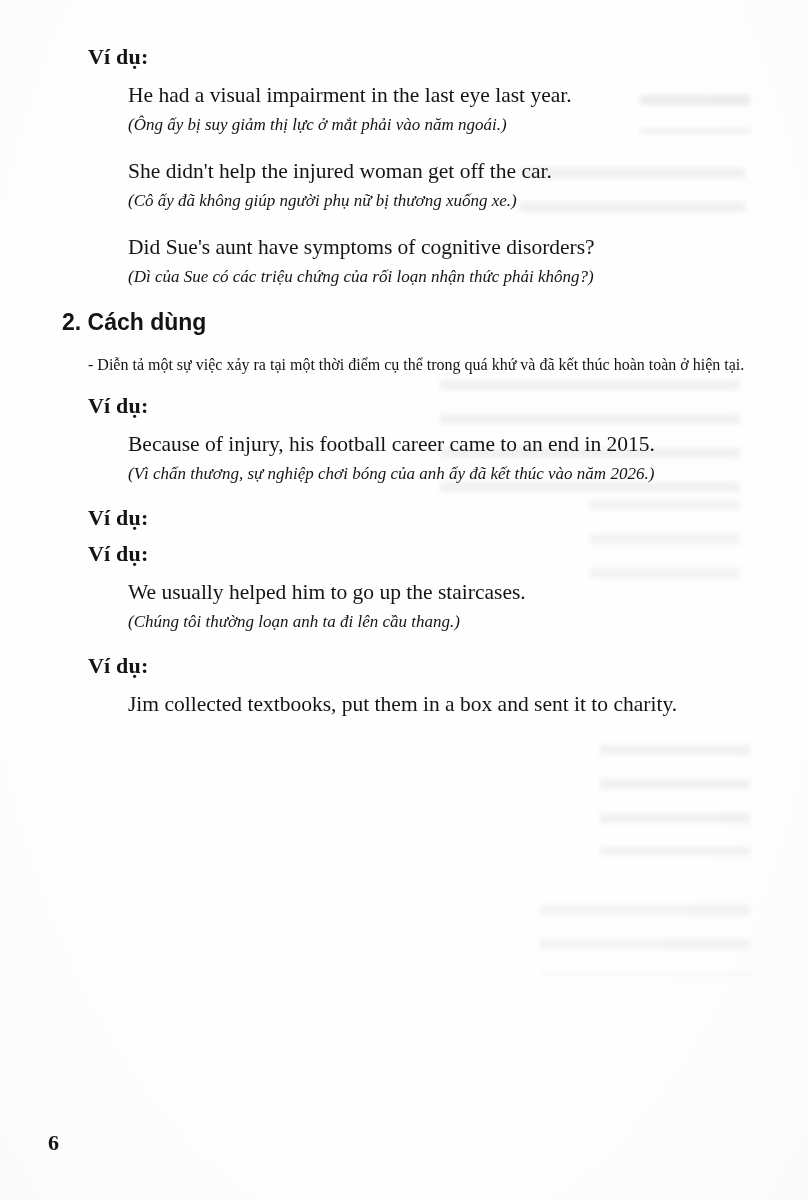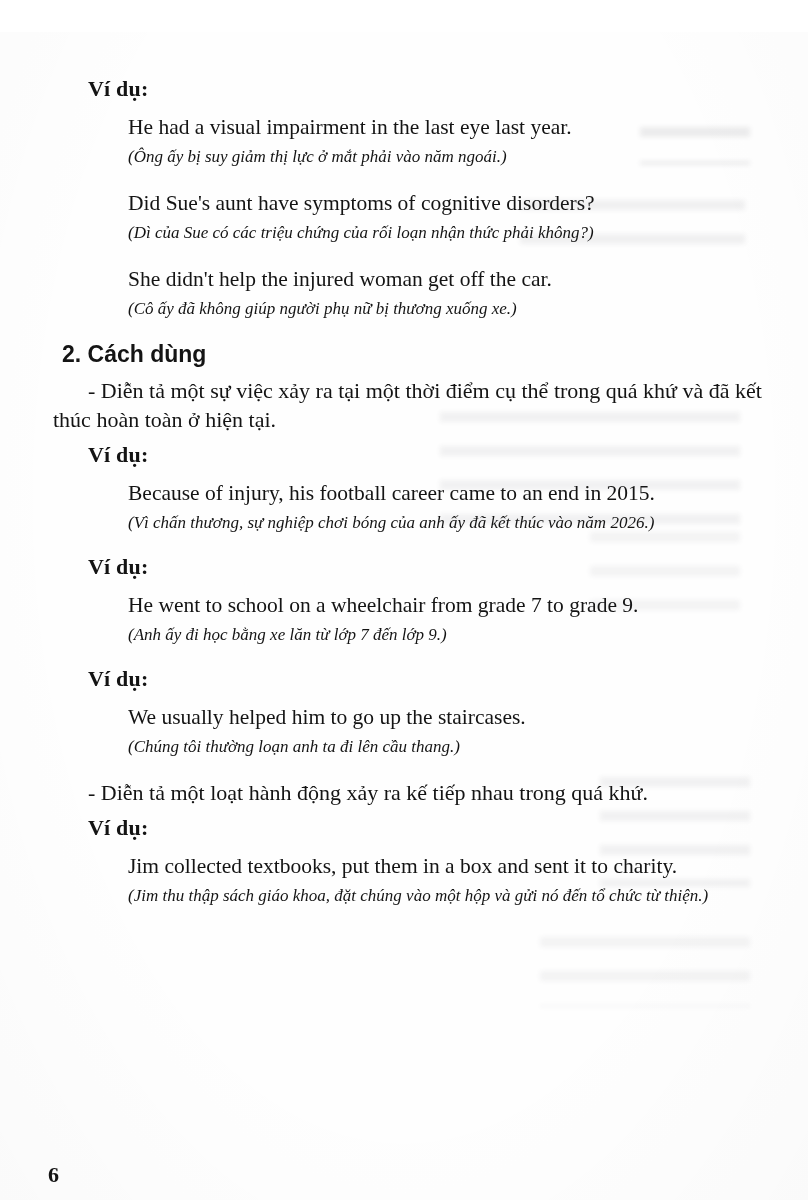--- a/index.html
+++ b/index.html
@@ -10,21 +10,20 @@
     color:#141414;
     overflow:hidden;
     position:relative;
   }
   .page {
     position:absolute; inset:0;
     background:
       radial-gradient(ellipse at 50% 40%, rgba(255,255,255,0) 60%, rgba(0,0,0,0.015) 100%),
       #fefefe;
     padding:44px 44px 0 53px;
-    margin-top:32px;
   }
   .vidu {
     font-weight:bold;
     font-size:22px;
     line-height:26px;
     margin:16px 0 10px 35px;
     letter-spacing:.2px;
   }
   .vidu.first { margin-top:0; }
   .vidu.tight { margin-top:8px; }
@@ -39,22 +38,22 @@
     line-height:30px;
   }
   .section-heading {
     font-family:"Liberation Sans", sans-serif;
     font-weight:bold;
     font-size:23px;
     line-height:28px;
     margin:0 0 8px 9px;
   }
   .rule {
-    font-size:22px;
-    line-height:29px;
+    font-size:16px;
+    line-height:41px;
     text-indent:35px;
     margin:2px 0 4px 0;
   }
   .page-number {
     position:absolute;
     left:48px; top:1130px;
     font-weight:bold;
     font-size:22px;
   }
   
@@ -82,55 +81,49 @@
 <div class="page">
 
   <h3 class="vidu first">Ví dụ:</h3>
 
   <div class="example">
     <p class="en">He had a visual impairment in the last eye last year.</p>
     <p class="vi">(Ông ấy bị suy giảm thị lực ở mắt phải vào năm ngoái.)</p>
   </div>
 
   <div class="example">
-    <p class="en">Did Sue's aunt have symptoms of cognitive disorders?</p>
-    <p class="vi">(Dì của Sue có các triệu chứng của rối loạn nhận thức phải không?)</p>
+    <p class="en">She didn't help the injured woman get off the car.</p>
+    <p class="vi">(Cô ấy đã không giúp người phụ nữ bị thương xuống xe.)</p>
   </div>
 
   <div class="example">
-    <p class="en">She didn't help the injured woman get off the car.</p>
-    <p class="vi">(Cô ấy đã không giúp người phụ nữ bị thương xuống xe.)</p>
+    <p class="en">Did Sue's aunt have symptoms of cognitive disorders?</p>
+    <p class="vi">(Dì của Sue có các triệu chứng của rối loạn nhận thức phải không?)</p>
   </div>
 
   <h2 class="section-heading">2. Cách dùng</h2>
 
   <p class="rule">- Diễn tả một sự việc xảy ra tại một thời điểm cụ thể trong quá khứ và đã kết thúc hoàn toàn ở hiện tại.</p>
   <h3 class="vidu tight">Ví dụ:</h3>
   <div class="example">
     <p class="en">Because of injury, his football career came to an end in 2015.</p>
     <p class="vi">(Vì chấn thương, sự nghiệp chơi bóng của anh ấy đã kết thúc vào năm 2026.)</p>
   </div>
 
   <h3 class="vidu tight">Ví dụ:</h3>
-  <div class="example">
-    <p class="en">He went to school on a wheelchair from grade 7 to grade 9.</p>
-    <p class="vi">(Anh ấy đi học bằng xe lăn từ lớp 7 đến lớp 9.)</p>
-  </div>
 
   <h3 class="vidu tight">Ví dụ:</h3>
   <div class="example">
     <p class="en">We usually helped him to go up the staircases.</p>
     <p class="vi">(Chúng tôi thường loạn anh ta đi lên cầu thang.)</p>
   </div>
 
-  <p class="rule">- Diễn tả một loạt hành động xảy ra kế tiếp nhau trong quá khứ.</p>
   <h3 class="vidu tight">Ví dụ:</h3>
   <div class="example">
     <p class="en">Jim collected textbooks, put them in a box and sent it to charity.</p>
-    <p class="vi">(Jim thu thập sách giáo khoa, đặt chúng vào một hộp và gửi nó đến tổ chức từ thiện.)</p>
   </div>
 
   <div class="page-number">6</div>
 
   <div class="bleed b1"></div>
   <div class="bleed b2"></div>
   <div class="bleed b3"></div>
   <div class="bleed b4"></div>
   <div class="bleed b5"></div>
   <div class="bleed b6"></div>

